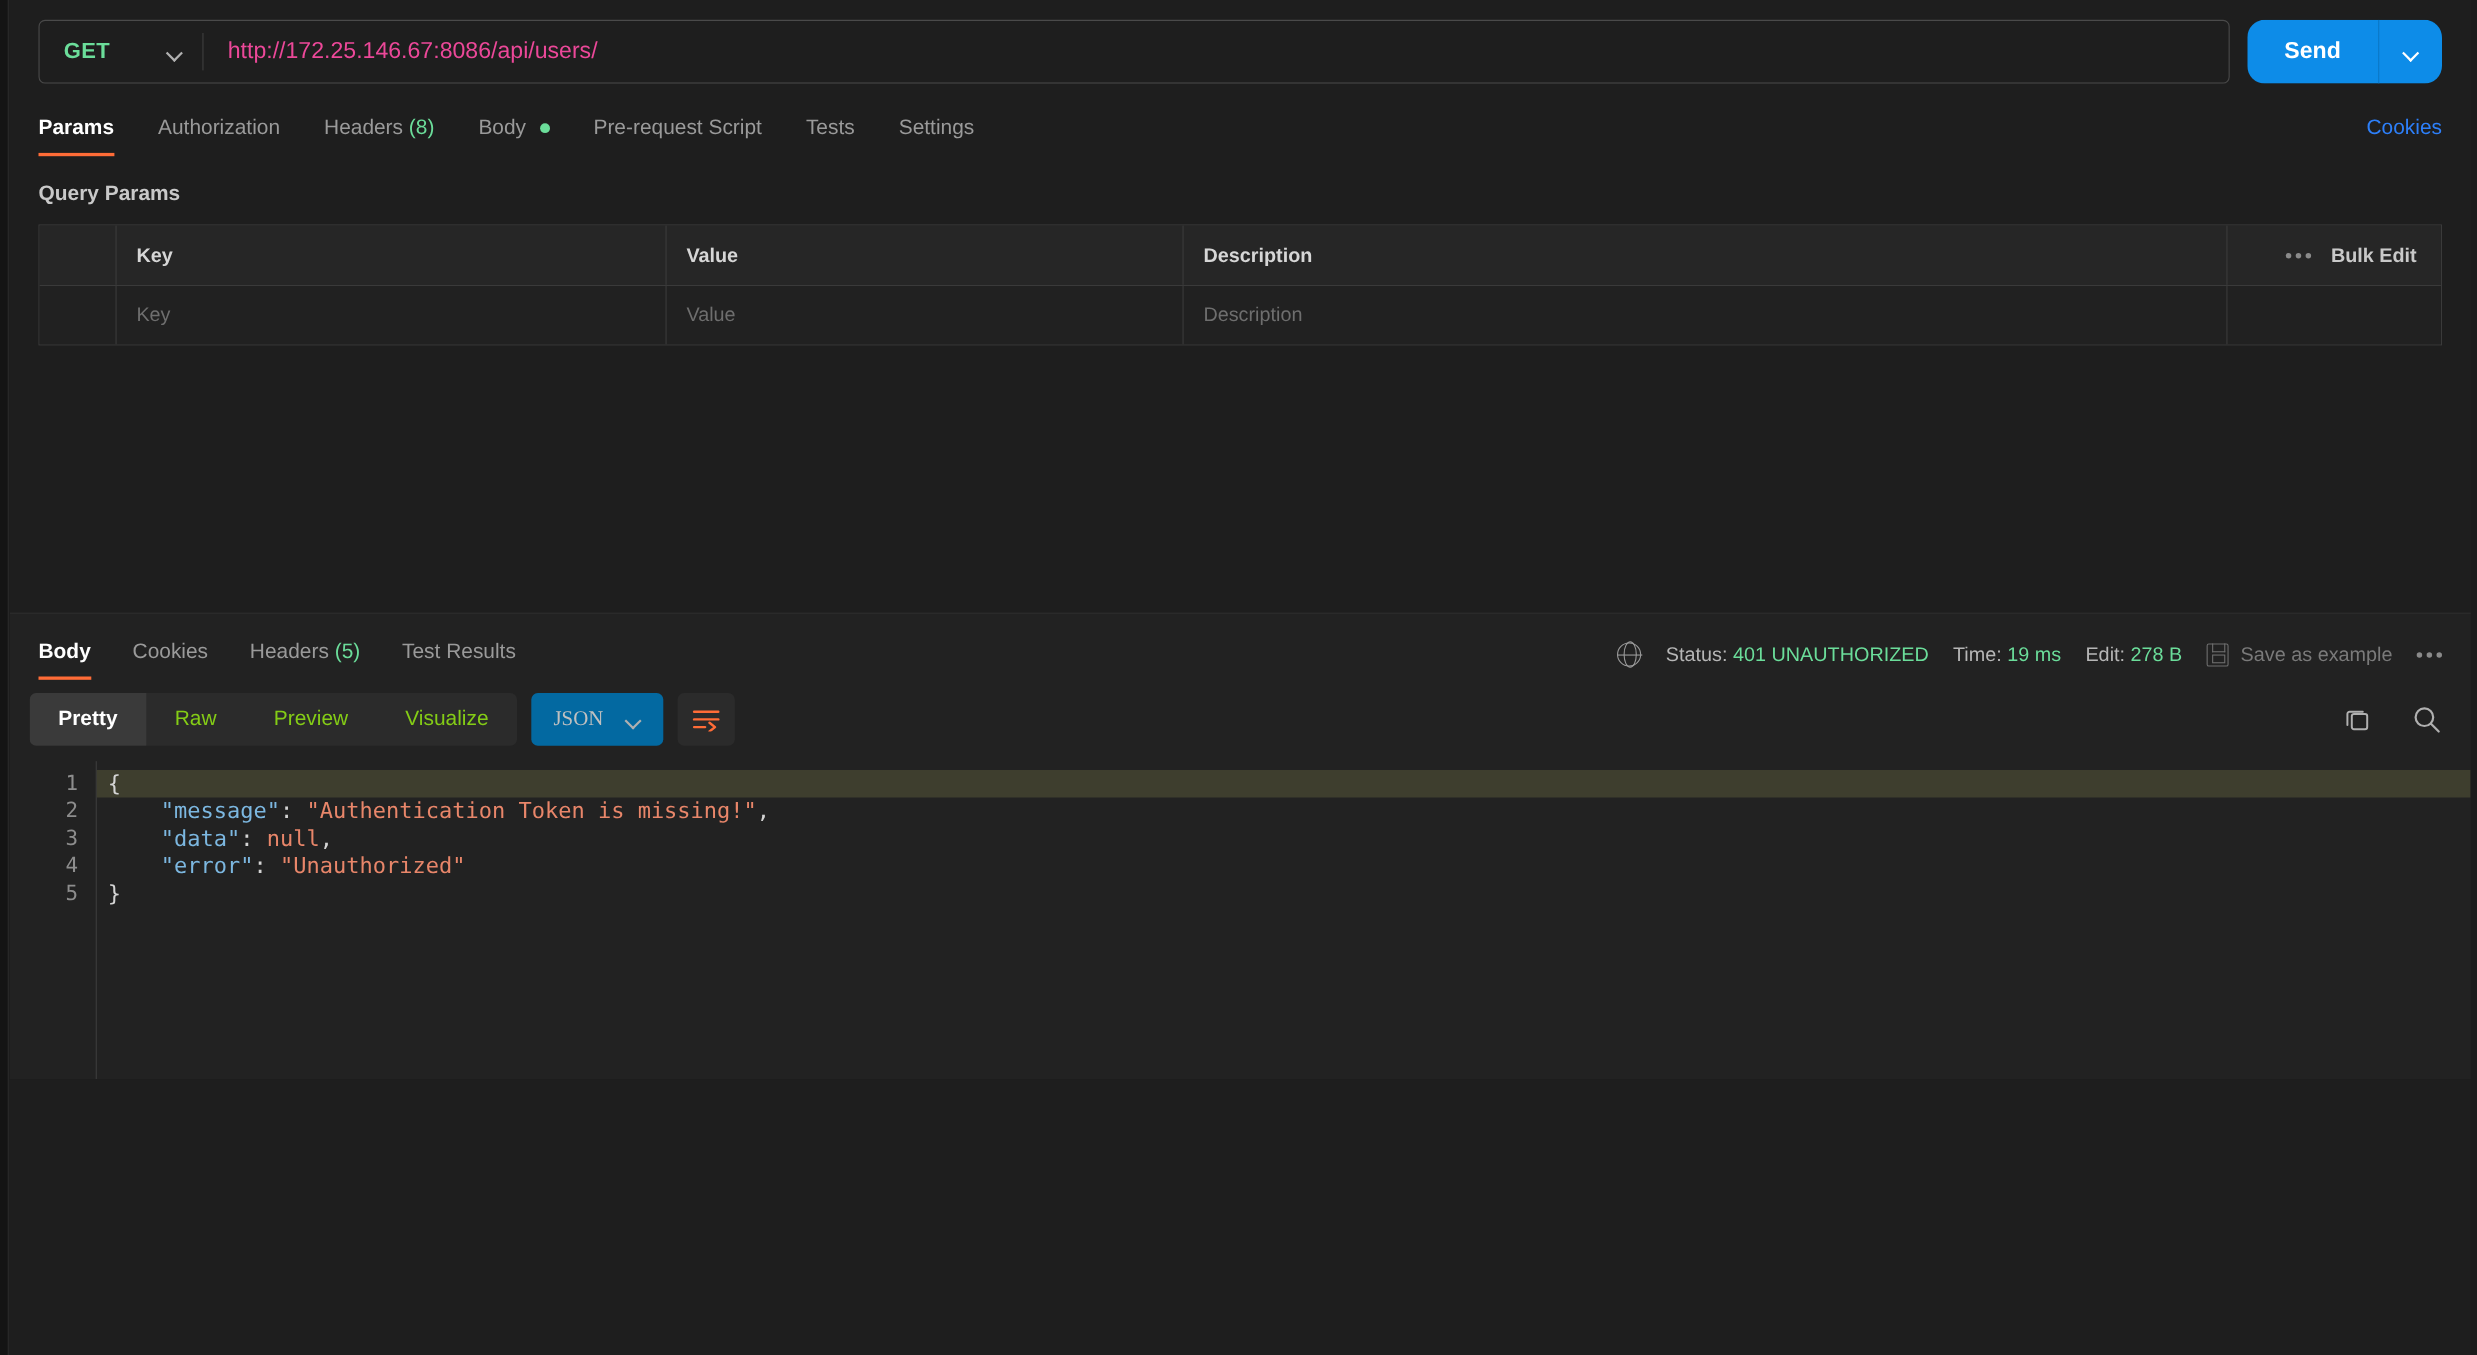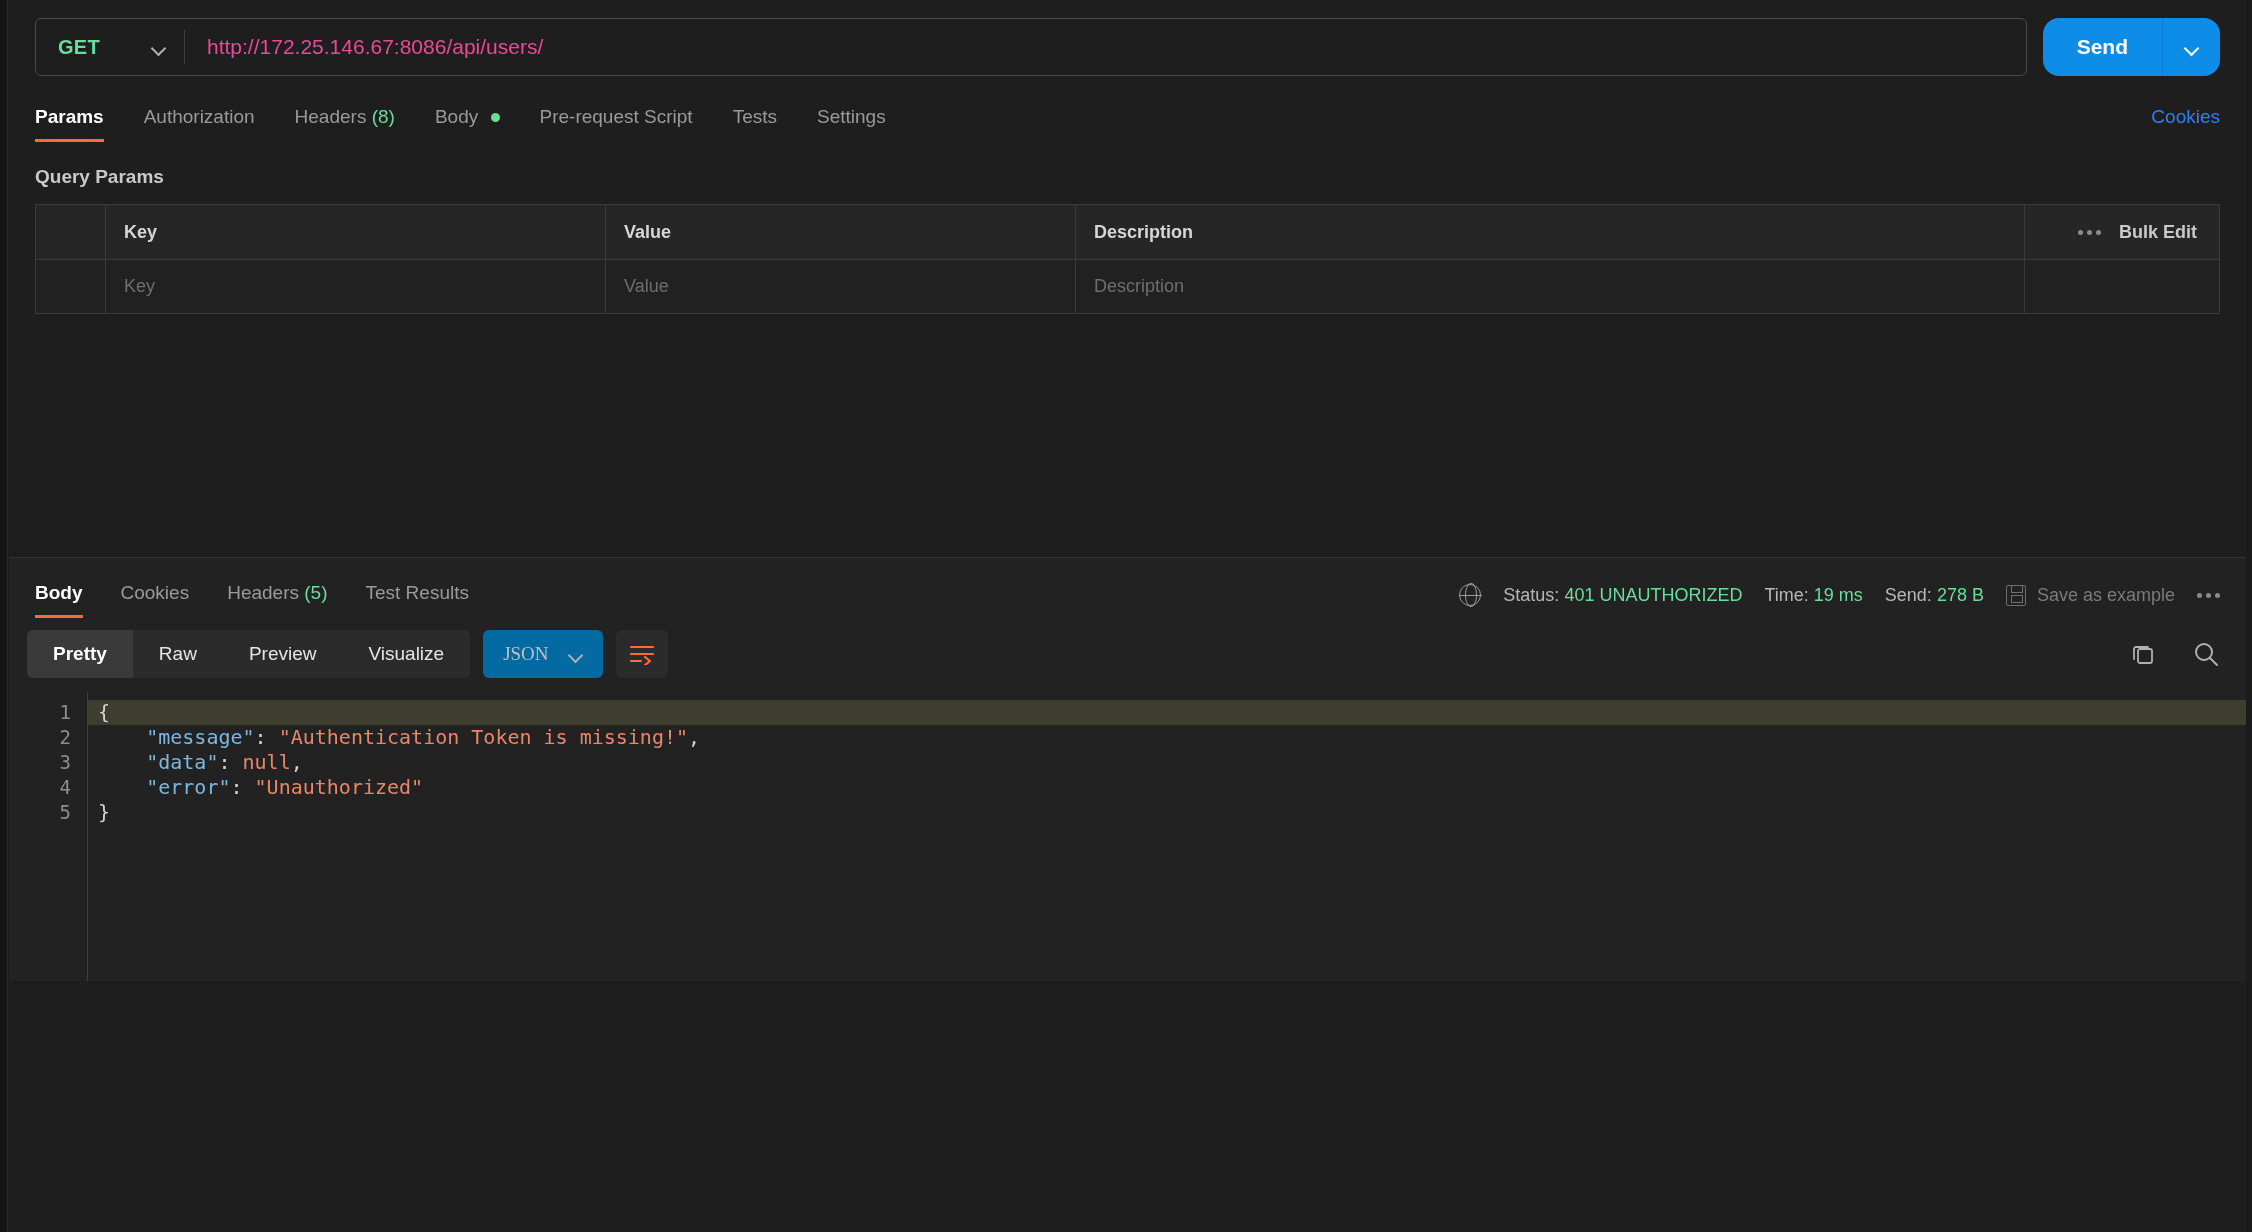--- a/index.html
+++ b/index.html
@@ -351,21 +351,21 @@
     background: #2b2b2b;
     border-radius: 6px;
     overflow: hidden;
     height: 48px;
   }
   .seg-btn {
     display: flex;
     align-items: center;
     padding: 0 26px;
     font-size: 19px;
-    color: #e5e5e5;
+    color: #84cc16;
     background: transparent;
     border: none;
     cursor: pointer;
     font-family: "Liberation Sans", sans-serif;
     white-space: nowrap;
   }
   .seg-btn.active {
     background: #3a3a3a;
     color: #ffffff;
     font-weight: 700;
@@ -552,21 +552,21 @@
           <span class="globe"></span>
           <span>
             <span>Status:</span>
             <span class="ok">401 UNAUTHORIZED</span>
           </span>
           <span>
             <span>Time:</span>
             <span class="ok">19 ms</span>
           </span>
           <span>
-            <span>Send:</span>
+            <span>Edit:</span>
             <span class="ok">278 B</span>
           </span>
           <span class="save-ex">
             <span class="floppy"></span>
             <span>Save as example</span>
           </span>
           <span class="dots3">
               <i></i>
               <i></i>
               <i></i>

